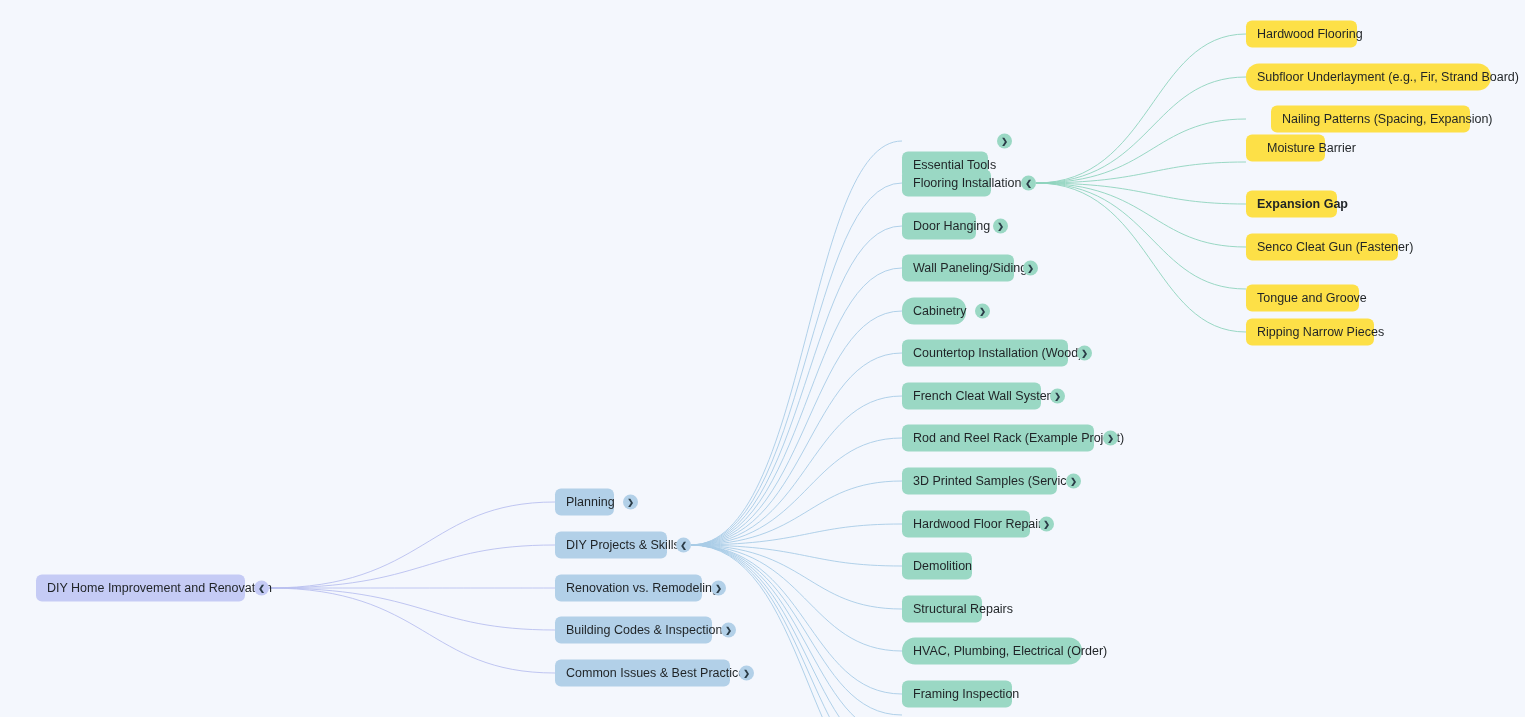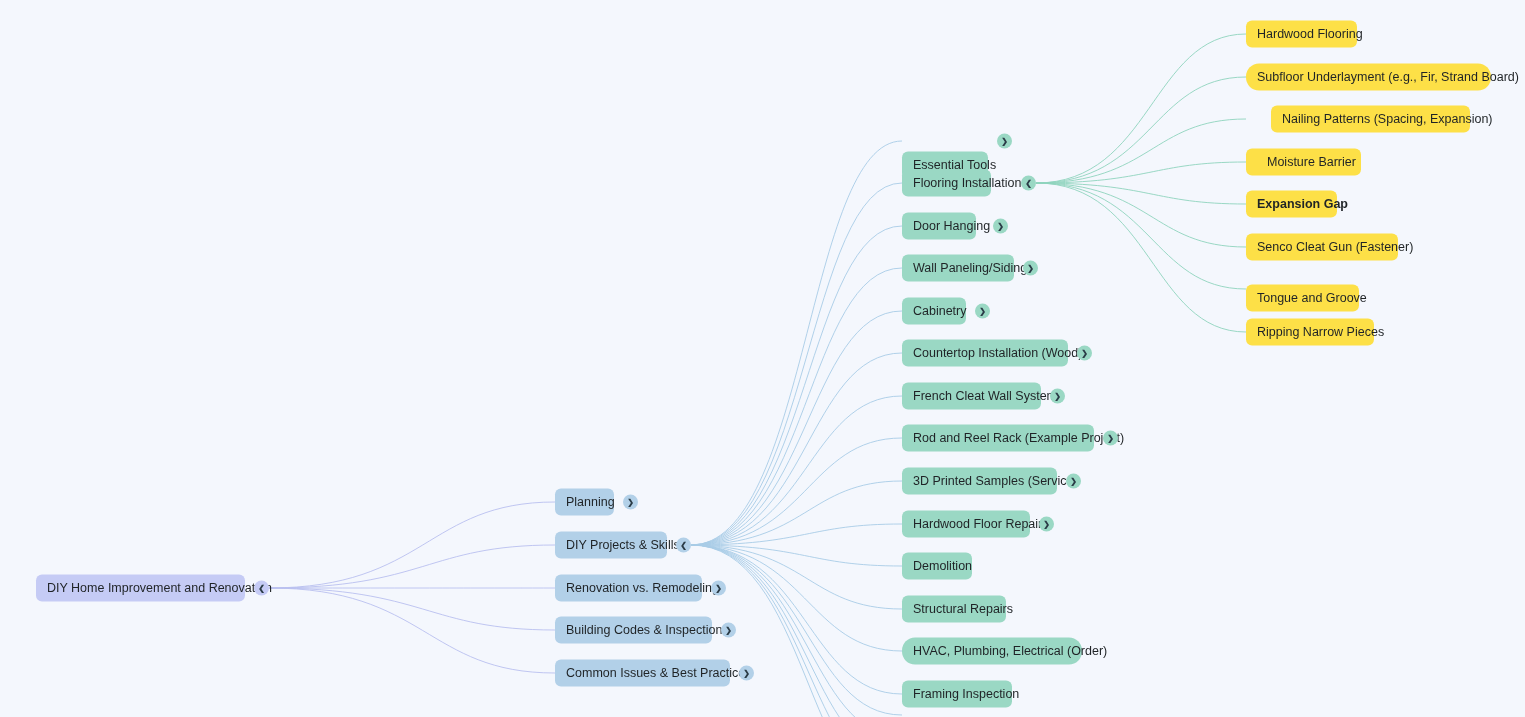--- a/index.html
+++ b/index.html
@@ -128,21 +128,21 @@
       </div>
       <div class="toggle lvl2" style="left: 1021px; top: 183px;">❮</div>
       <div class="node lvl2" style="left: 902px; top: 226px; width: 74px;">
         <span>Door Hanging</span>
       </div>
       <div class="toggle lvl2" style="left: 993px; top: 226px;">❯</div>
       <div class="node lvl2" style="left: 902px; top: 268px; width: 112px;">
         <span>Wall Paneling/Siding</span>
       </div>
       <div class="toggle lvl2" style="left: 1023px; top: 268px;">❯</div>
-      <div class="node lvl2" style="left: 902px; top: 311px; width: 64px;">
+      <div class="node lvl2" style="left: 902px; top: 311px; width: 64px; border-radius: 12px;">
         <span>Cabinetry</span>
       </div>
       <div class="toggle lvl2" style="left: 975px; top: 311px;">❯</div>
       <div class="node lvl2" style="left: 902px; top: 353px; width: 166px;">
         <span>Countertop Installation (Wood)</span>
       </div>
       <div class="toggle lvl2" style="left: 1077px; top: 353px;">❯</div>
       <div class="node lvl2" style="left: 902px; top: 396px; width: 139px;">
         <span>French Cleat Wall System</span>
       </div>
@@ -155,39 +155,39 @@
         <span>3D Printed Samples (Service)</span>
       </div>
       <div class="toggle lvl2" style="left: 1066px; top: 481px;">❯</div>
       <div class="node lvl2" style="left: 902px; top: 524px; width: 128px;">
         <span>Hardwood Floor Repair</span>
       </div>
       <div class="toggle lvl2" style="left: 1039px; top: 524px;">❯</div>
       <div class="node lvl2" style="left: 902px; top: 566px; width: 70px;">
         <span>Demolition</span>
       </div>
-      <div class="node lvl2" style="left: 902px; top: 609px; width: 104px;">
+      <div class="node lvl2" style="left: 902px; top: 609px; width: 80px;">
         <span>Structural Repairs</span>
       </div>
       <div class="node lvl2" style="left: 902px; top: 651px; width: 180px; border-radius: 13px;">
         <span>HVAC, Plumbing, Electrical (Order)</span>
       </div>
       <div class="node lvl2" style="left: 902px; top: 694px; width: 110px; border-radius: 6px;">
         <span>Framing Inspection</span>
       </div>
       <div class="node lvl3" style="left: 1246px; top: 34px; width: 111px;">
         <span>Hardwood Flooring</span>
       </div>
       <div class="node lvl3" style="left: 1246px; top: 77px; width: 245px; border-radius: 13px;">
         <span>Subfloor Underlayment (e.g., Fir, Strand Board)</span>
       </div>
       <div class="node lvl3" style="left: 1246px; top: 119px; width: 199px; margin-left: 25px;">
         <span>Nailing Patterns (Spacing, Expansion)</span>
       </div>
-      <div class="node lvl3" style="left: 1246px; top: 162px; width: 115px; padding-left: 21px;">
+      <div class="node lvl3" style="left: 1246px; top: 148px; width: 79px; padding-left: 21px;">
         <span>Moisture Barrier</span>
       </div>
       <div class="node lvl3" style="left: 1246px; top: 204px; width: 91px; font-weight: bold;">
         <span>Expansion Gap</span>
       </div>
       <div class="node lvl3" style="left: 1246px; top: 247px; width: 152px;">
         <span>Senco Cleat Gun (Fastener)</span>
       </div>
       <div class="node lvl3" style="left: 1246px; top: 289px; width: 113px; margin-top: 9px;">
         <span>Tongue and Groove</span>

